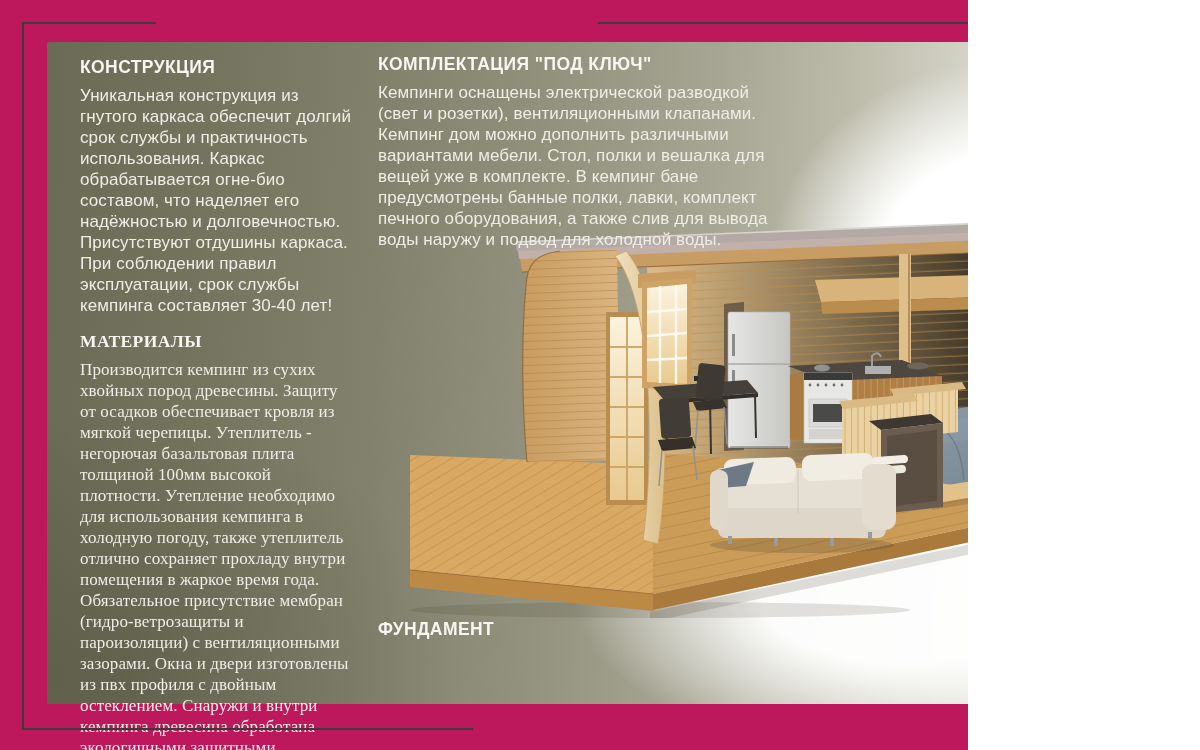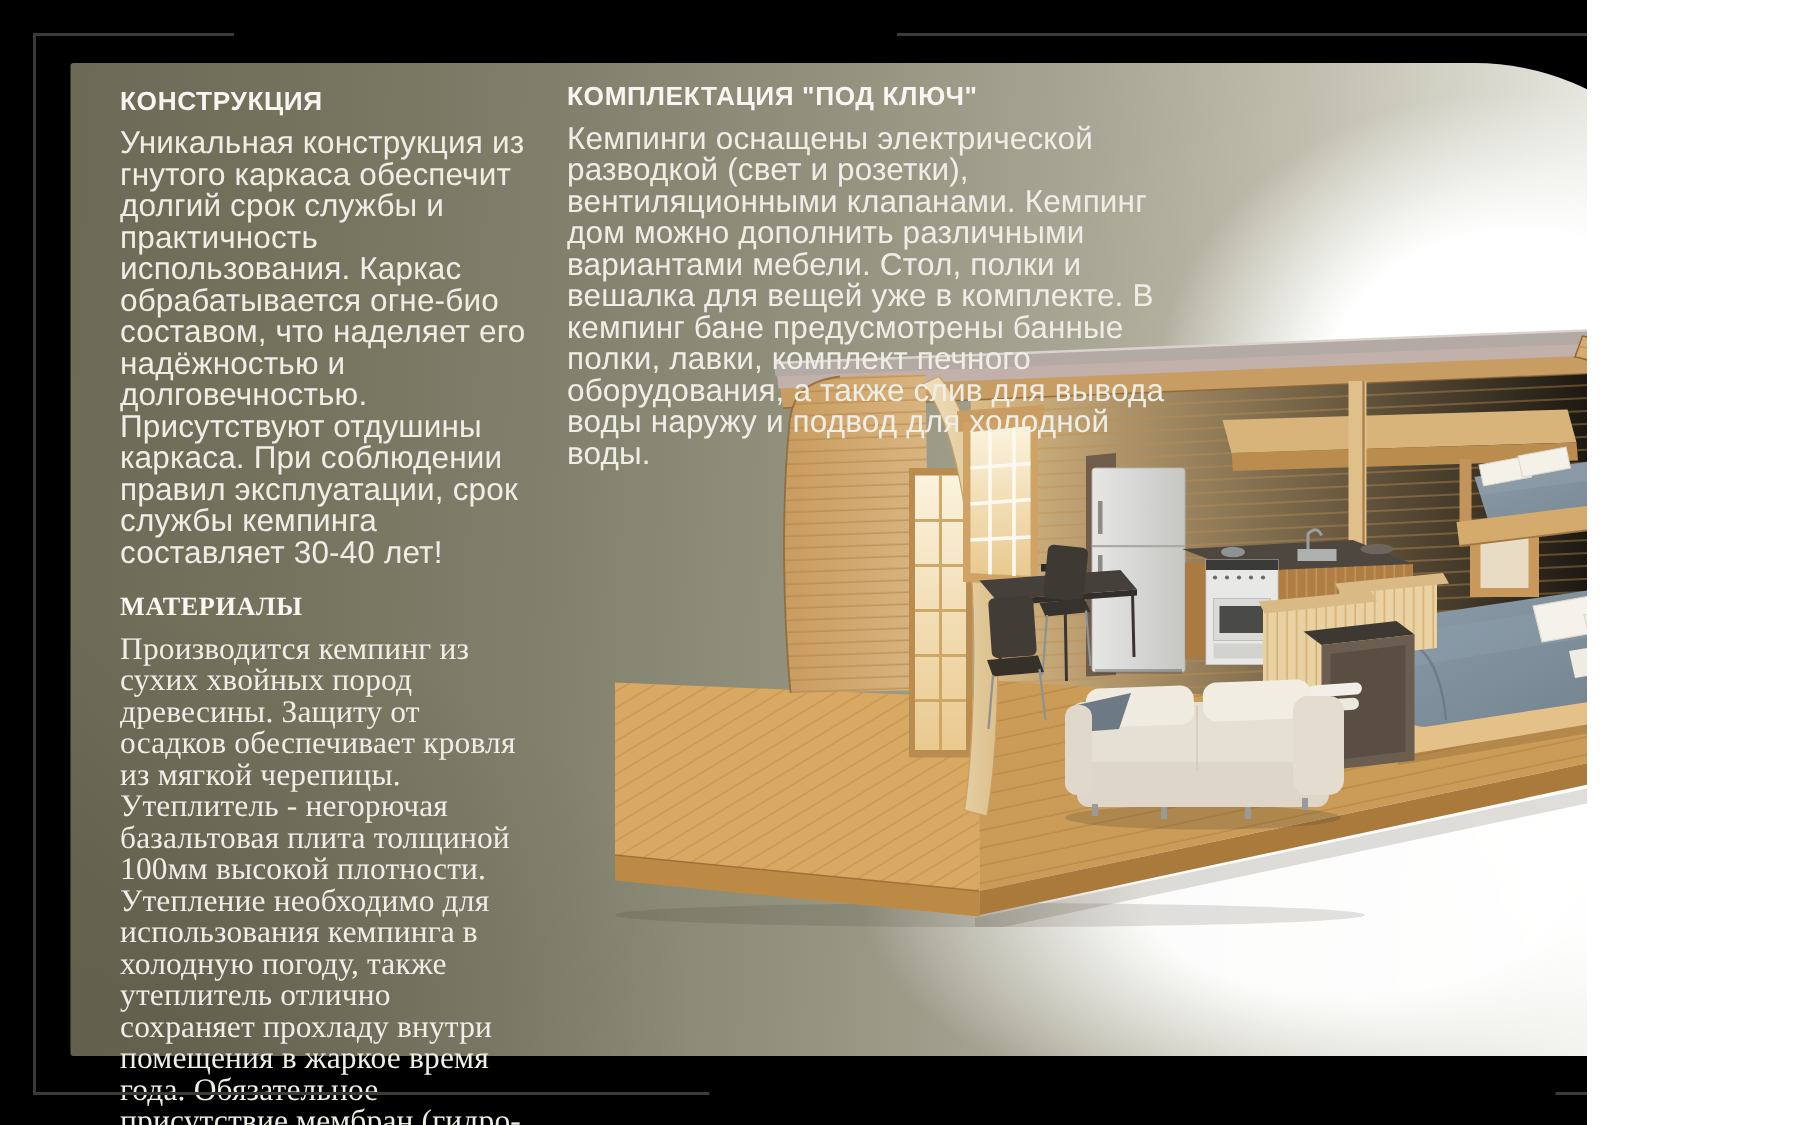--- a/index.html
+++ b/index.html
@@ -1,17 +1,17 @@
 <!DOCTYPE html>
 <html><head>
 <meta charset="utf-8">
 <style>
   html,body{margin:0;padding:0;}
   body{width:1200px;height:750px;font-family:"Liberation Sans",sans-serif;}
-  .page{position:relative;width:1058px;height:750px;background:#000000;overflow:hidden;}
+  .page{position:relative;width:968px;height:750px;background:#be185d;overflow:hidden;}
 
   
   .frame-line{position:absolute;background:#3b3b39;z-index:6;}
 
   
   .panel{
     position:absolute;left:47px;top:42px;width:1106px;height:662px;
     border-radius:2px 170px 90px 2px;
     background:linear-gradient(93deg,#6b6a56 0%,#74735e 14%,#82816d 30%,#93927f 45%,
       #a8a795 60%,#bfbead 72%,#dadad0 84%,#f1f1ec 93%,#ffffff 100%);
@@ -24,21 +24,21 @@
   .panel .glow{
     position:absolute;inset:0;border-radius:inherit;
     background:
       radial-gradient(300px 250px at 963px 218px,rgba(255,255,255,1) 42%,rgba(255,255,255,0) 80%),
       radial-gradient(430px 210px at 853px 555px,rgba(255,255,255,.96) 32%,rgba(255,255,255,0) 76%),
       radial-gradient(270px 320px at 1090px 390px,rgba(255,255,255,1) 48%,rgba(255,255,255,0) 82%);
   }
 
   .txt{position:absolute;z-index:4;color:#efeee6;}
   .txt h3{margin:0 0 7px 0;font-size:17.5px;font-weight:700;letter-spacing:.4px;color:#f7f6f1;}
-  .txt p{margin:0;font-size:21px;line-height:21px;letter-spacing:.1px;}
+  .txt p{margin:0;font-size:17px;line-height:21px;letter-spacing:.1px;}
   .col-left{left:80px;top:57px;width:274px;}
   .sec-materials{margin-top:15px;font-family:Liberation Serif, serif;}
   .col-equipment{left:378px;top:54px;width:404px;}
   .col-foundation{left:378px;top:619px;width:548px;}
 
   .house{position:absolute;left:410px;top:218px;z-index:3;}
 </style>
 </head>
 <body>
 
@@ -68,20 +68,21 @@
       <p>Производится кемпинг из сухих хвойных пород древесины. Защиту от осадков обеспечивает кровля из мягкой черепицы.  Утеплитель - негорючая базальтовая плита толщиной 100мм высокой плотности. Утепление необходимо для использования кемпинга в холодную погоду, также утеплитель отлично сохраняет прохладу внутри помещения в жаркое время года. Обязательное присутствие мембран (гидро-ветрозащиты и пароизоляции) с вентиляционными зазорами. Окна и двери изготовлены из пвх профиля с двойным остеклением. Снаружи и внутри кемпинга древесина обработана экологичными  защитными материалами.</p>
     </section>
   </div>
 
   <div class="txt col-equipment">
     <h3>КОМПЛЕКТАЦИЯ "ПОД КЛЮЧ"</h3>
     <p>Кемпинги оснащены электрической разводкой (свет и розетки), вентиляционными клапанами. Кемпинг дом можно дополнить различными вариантами мебели. Стол, полки и вешалка для вещей уже в комплекте. В кемпинг бане предусмотрены банные полки, лавки, комплект печного оборудования, а также слив для вывода воды наружу и подвод для холодной воды.</p>
   </div>
 
   <div class="txt col-foundation">
+    <h3>ФУНДАМЕНТ</h3>
   </div>
 
   <svg class="house" width="755" height="400" viewBox="0 0 755 400" role="img">
     <defs>
       <linearGradient id="gWall" x1="0" y1="0" x2="1" y2="0">
         <stop offset="0" stop-color="#ddbc86"></stop>
           <stop offset="1" stop-color="#cfa express56a"></stop>
       </linearGradient>
       <linearGradient id="gWall2" x1="0" y1="0" x2="1" y2="0">
         <stop offset="0" stop-color="#ddbc86"></stop>

